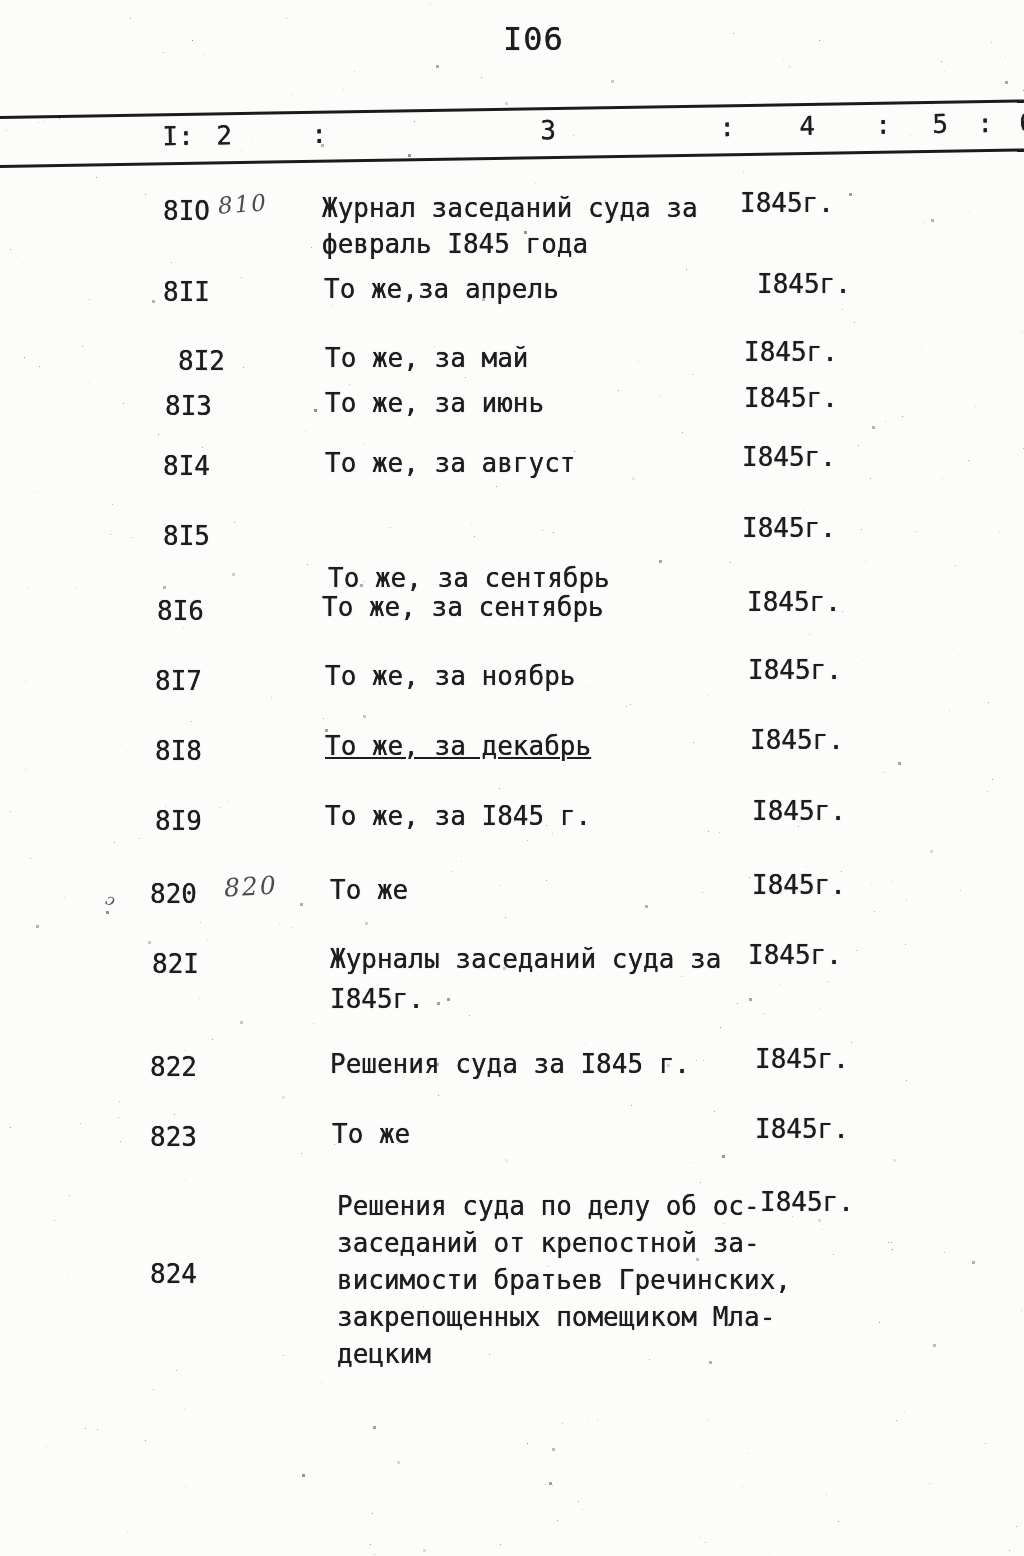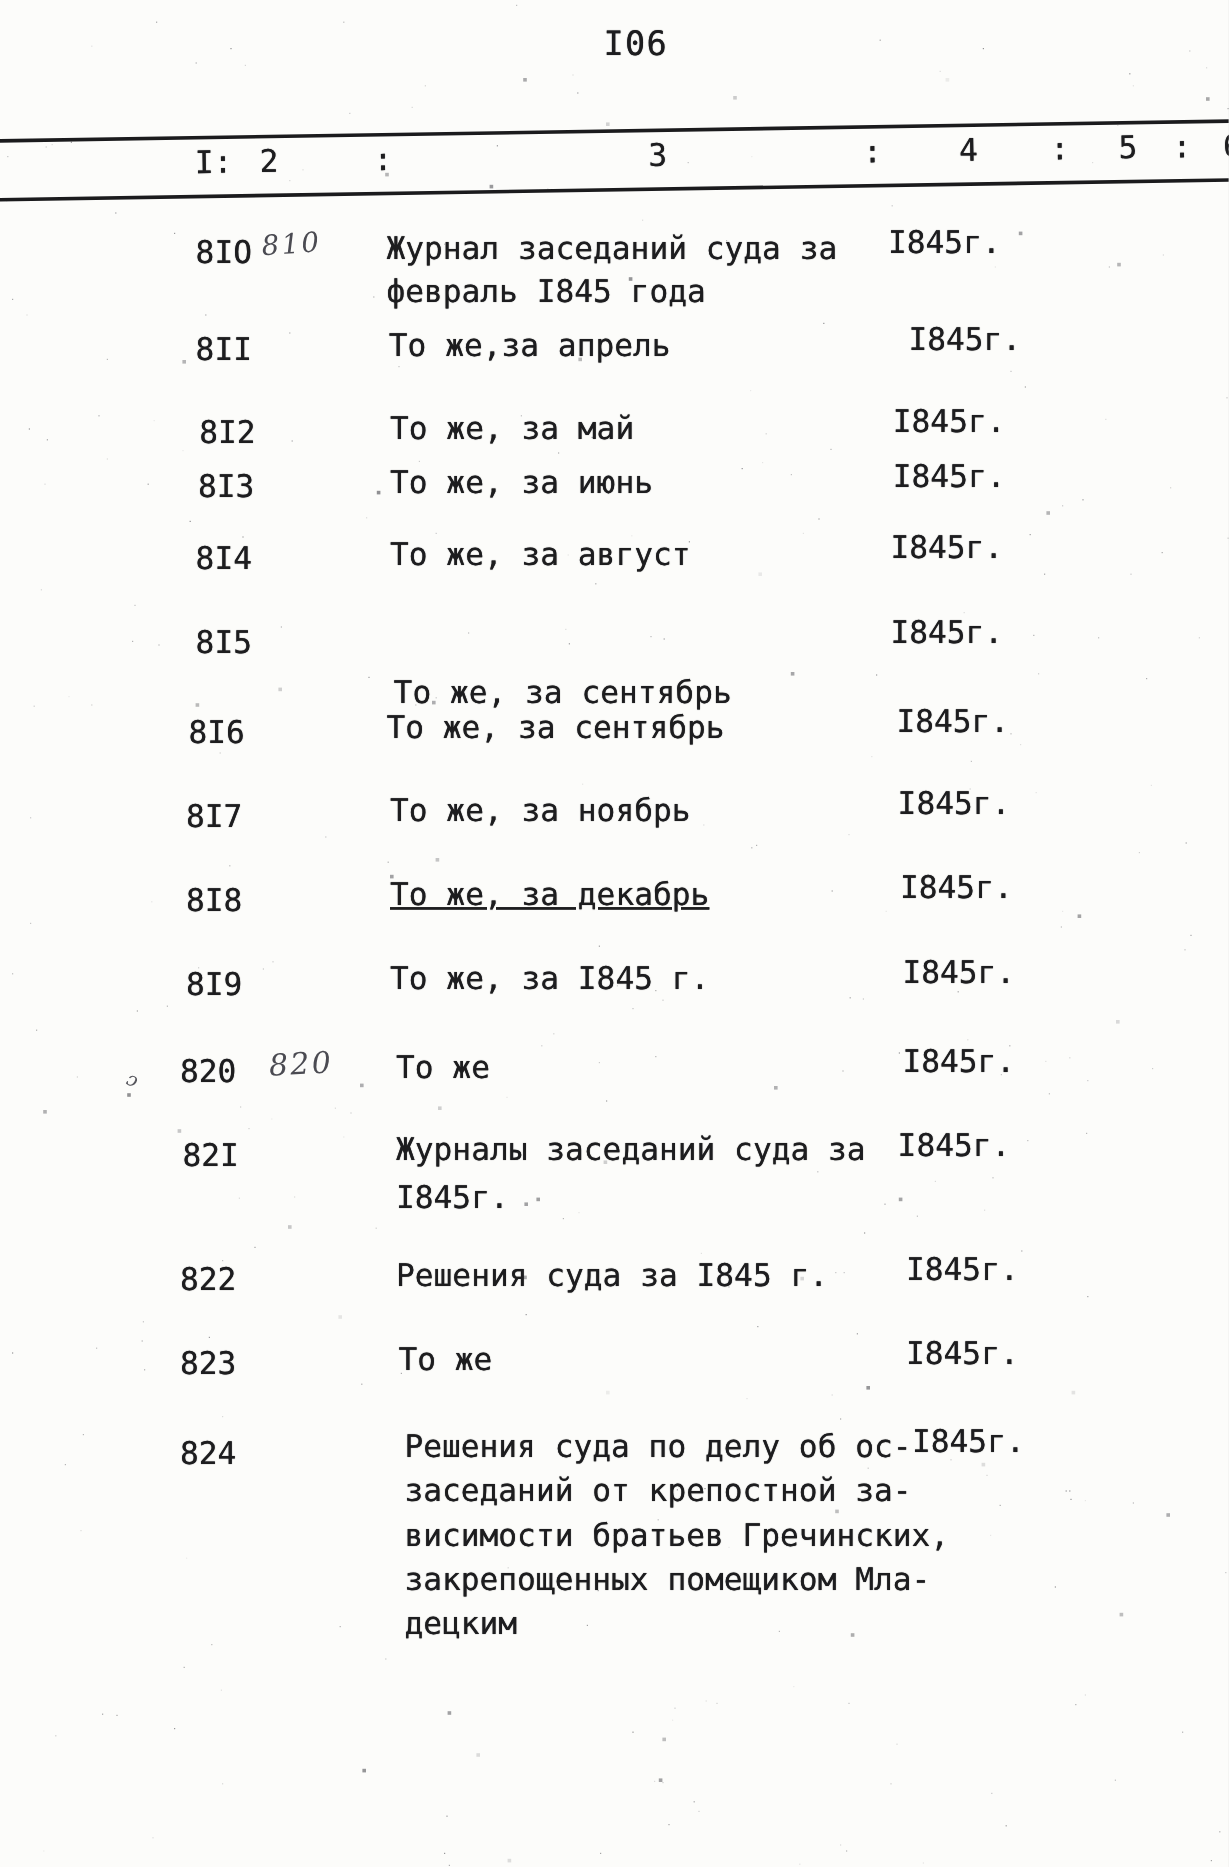--- a/index.html
+++ b/index.html
@@ -9,21 +9,21 @@
     height: 1556px;
     background: #fcfcfa;
     overflow: hidden;
     font-family: "DejaVu Sans Mono", monospace;
     color: #1d1d1f;
   }
   .typed { text-shadow: 0 0 0.7px currentColor; white-space: pre; }
   .page-number {
     position: absolute;
     left: 503px; top: 20px;
-    font-size: 28px;
+    font-size: 32px;
     letter-spacing: 1px;
   }
   .header-band {
     position: absolute;
     left: -6px; top: 116px;
     width: 1044px; height: 52px;
     transform: rotate(-0.92deg);
     transform-origin: 0 0;
   }
   .rule {
@@ -95,21 +95,21 @@
         <div class="desc-line typed" style="left: 322px; top: 193px;">Журнал заседаний суда за</div>
         <div class="desc-line typed" style="left: 322px; top: 229px;">февраль I845 года</div>
         <div class="row-date typed" style="left: 740px; top: 188px;">I845г.</div>
       </div>
       <div>
         <div class="row-num typed" style="left: 163px; top: 277px;">8II</div>
         <div class="desc-line typed" style="left: 324px; top: 274px;">То же,за апрель</div>
         <div class="row-date typed" style="left: 757px; top: 269px;">I845г.</div>
       </div>
       <div>
-        <div class="row-num typed" style="left: 166px; top: 346px;">8I2</div>
+        <div class="row-num typed" style="left: 178px; top: 346px;">8I2</div>
         <div class="desc-line typed" style="left: 325px; top: 343px;">То же, за май</div>
         <div class="row-date typed" style="left: 744px; top: 337px;">I845г.</div>
       </div>
       <div>
         <div class="row-num typed" style="left: 165px; top: 391px;">8I3</div>
         <div class="desc-line typed" style="left: 325px; top: 388px;">То же, за июнь</div>
         <div class="row-date typed" style="left: 744px; top: 383px;">I845г.</div>
       </div>
       <div>
         <div class="row-num typed" style="left: 163px; top: 451px;">8I4</div>
@@ -157,21 +157,21 @@
         <div class="row-num typed" style="left: 150px; top: 1052px;">822</div>
         <div class="desc-line typed" style="left: 330px; top: 1049px;">Решения суда за I845 г.</div>
         <div class="row-date typed" style="left: 755px; top: 1044px;">I845г.</div>
       </div>
       <div>
         <div class="row-num typed" style="left: 150px; top: 1122px;">823</div>
         <div class="desc-line typed" style="left: 332px; top: 1119px;">То же</div>
         <div class="row-date typed" style="left: 755px; top: 1114px;">I845г.</div>
       </div>
       <div>
-        <div class="row-num typed" style="left: 150px; top: 1197px;">824</div>
+        <div class="row-num typed" style="left: 150px; top: 1259px;">824</div>
         <div class="desc-line typed" style="left: 337px; top: 1191px;">Решения суда по делу об ос-</div>
         <div class="desc-line typed" style="left: 337px; top: 1228px;">заседаний от крепостной за-</div>
         <div class="desc-line typed" style="left: 337px; top: 1265px;">висимости братьев Гречинских,</div>
         <div class="desc-line typed" style="left: 337px; top: 1302px;">закрепощенных помещиком Мла-</div>
         <div class="desc-line typed" style="left: 337px; top: 1339px;">децким</div>
         <div class="row-date typed" style="left: 760px; top: 1187px;">I845г.</div>
       </div>
     </div>
 
   <div class="marginal">ɔ</div>

